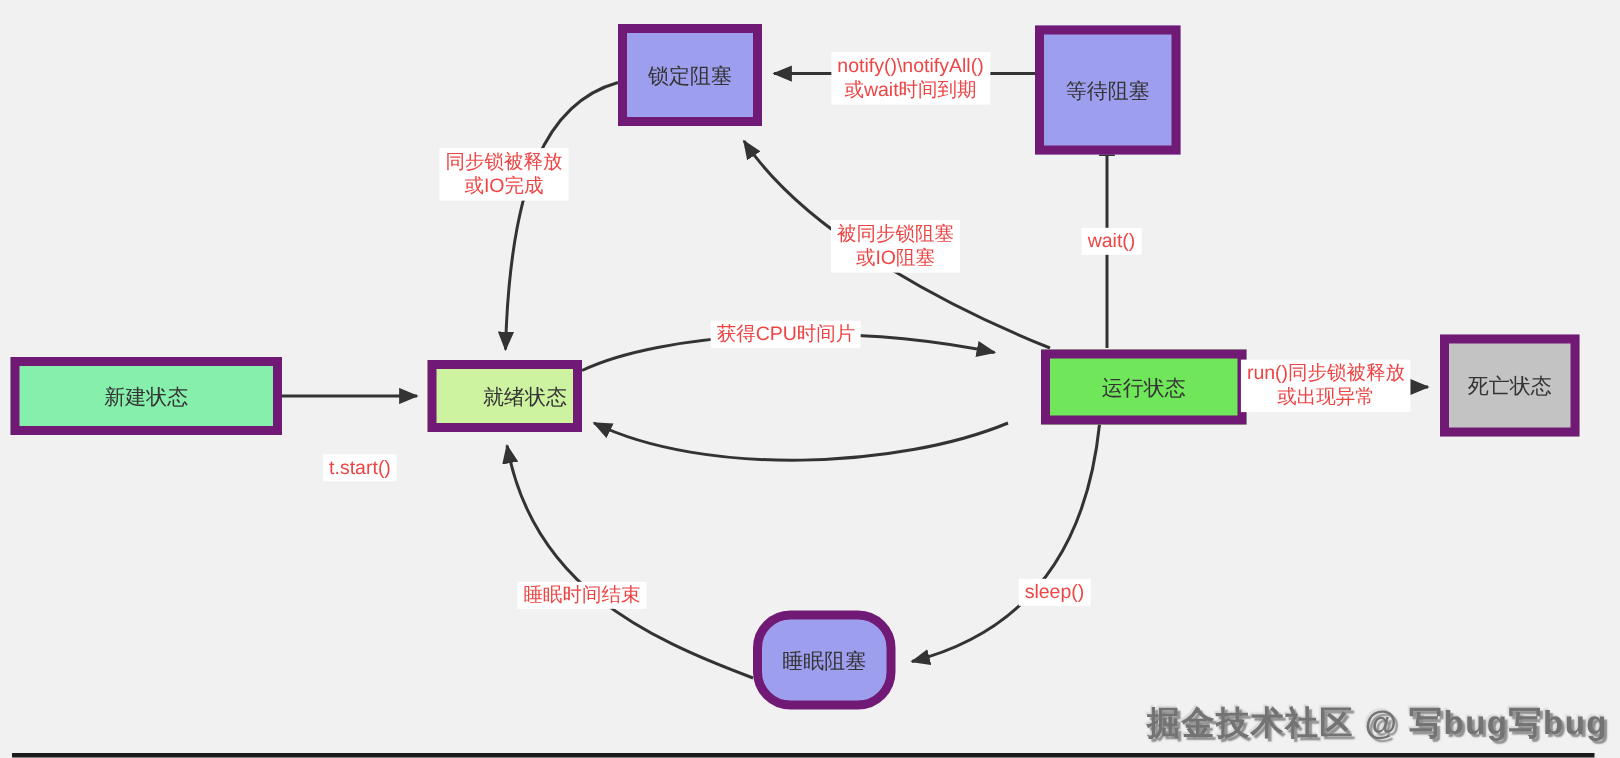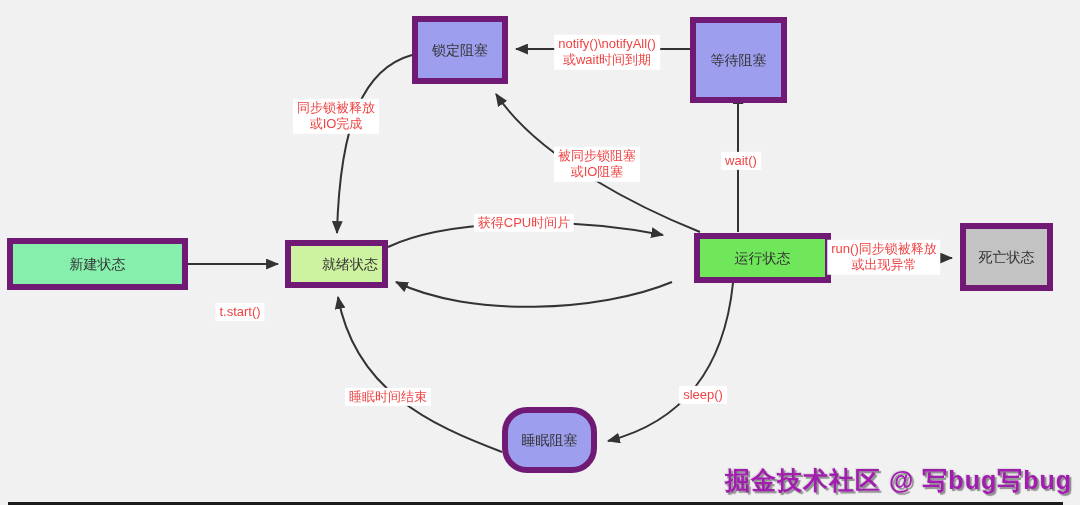--- a/index.html
+++ b/index.html
@@ -56,24 +56,24 @@
   .lbl-syncblk  { left: 597px; top: 164px; }
   .lbl-syncrel  { left: 336px; top: 116px; }
   .lbl-sleep    { left: 703px; top: 395px; }
   .lbl-sleepend { left: 388px; top: 397px; }
 
   .watermark {
     position: absolute;
     right: 8px;
     bottom: 8px;
     z-index: 4;
-    font-size: 25px;
+    font-size: 22px;
     font-weight: bold;
     letter-spacing: 1px;
-    color: #a21caf;
+    color: #737373;
     text-shadow: 2px 2px 1px #8f8f8f, -1px -1px 1px #d8d8d8;
     white-space: nowrap;
   }
   .bottom-bar {
     position: absolute;
     left: 8px;
     width: 1055px;
     bottom: 0;
     height: 3px;
     background: #1b1b1b;

